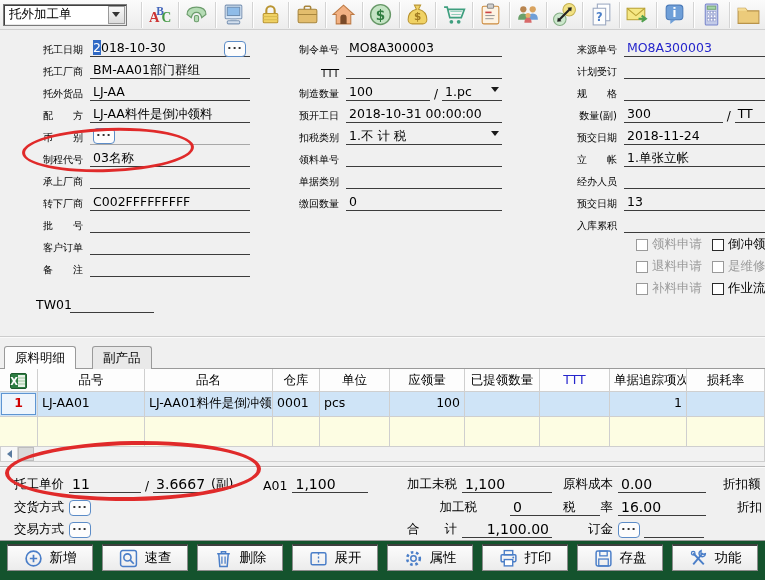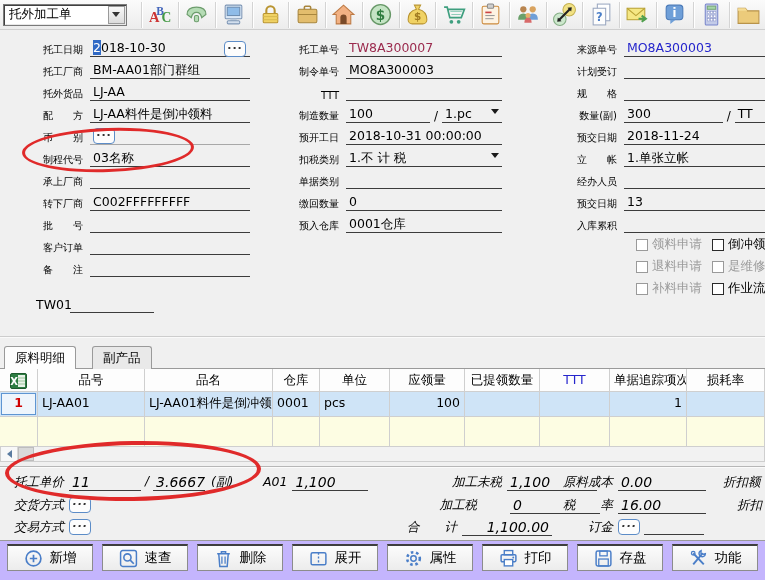--- a/index.html
+++ b/index.html
@@ -75,28 +75,28 @@
   #hscroll { position:absolute; left:0; top:446px; width:765px; height:16px;
     background:#f2f2f2; border:1px solid #cfcfcf; display:flex; }
   .sb-btn { width:17px; height:14px; background:#f8f8f8; border-right:1px solid #d6d6d6;
     display:flex; align-items:center; justify-content:center; }
   .sb-btn:after { content:""; width:0; height:0; border:4px solid transparent;
     border-right:5px solid #5a7ba0; margin-right:3px; }
   .sb-thumb { width:16px; height:14px; background:#d9d9d9; border:1px solid #bdbdbd; }
   #sep2 { position:absolute; left:0; top:466px; width:765px; height:2px;
     border-top:1px solid #b7b7b7; border-bottom:1px solid #fbfbfb; }
   
-  .sgrp { position:absolute; display:flex; align-items:flex-start; height:19px;font-style:italic; }
+  .sgrp { position:absolute; display:flex; align-items:flex-end; height:19px; }
   .slab { font-size:12.5px; white-space:pre; padding-right:5px; }
   .sval { border-bottom:1px solid #3c3c3c; min-height:16px; padding:0 3px; font-size:14px;
     white-space:nowrap; overflow:hidden; line-height:16px; }
   .r { text-align:right; }
   
   #btnbar { position:absolute; left:0; top:540px; width:765px; height:40px;
-    background:#c4b5fd; border-top:1px solid #9a9a9a; display:flex; gap:9px; padding:3px 7px 9px 7px; }
+    background:#14532d; border-top:1px solid #9a9a9a; display:flex; gap:9px; padding:3px 7px 9px 7px; }
   .bbtn { flex:1; display:flex; align-items:center; justify-content:center; gap:7px;
     background:linear-gradient(#fcfcfc,#ececec); border:1px solid #8c8c8c; border-top:2px solid #3e3e3e;
     font-size:13.5px; }
   .bbtn svg { width:19px; height:19px; }
   
   .red-ellipse { position:absolute; border:3px solid #e02a2a; border-radius:50%; z-index:9; pointer-events:none; }
   #ann1 { left:22px; top:128px; width:172px; height:44px; transform:rotate(-2deg); }
   #ann2 { left:5px; top:441px; width:256px; height:60px; border-width:4px; transform:rotate(-1deg); }
   
   #tw01 { position:absolute; left:36px; top:297px; font-size:12.5px; }
@@ -309,24 +309,20 @@
       <span class="fval"></span>
     </div>
     <div class="frow">
       <span class="flabel" style="width:88px">备　　注</span>
       <span class="fval"></span>
     </div>
   </div>
 
   <div class="fcol" style="left:256px; width:246px;">
     <div class="frow">
-      <span class="flabel" style="width:90px">托工单号</span>
-      <span class="fval maroon">TW8A300007</span>
-    </div>
-    <div class="frow">
       <span class="flabel" style="width:90px">制令单号</span>
       <span class="fval">MO8A300003</span>
     </div>
     <div class="frow">
       <span class="flabel" style="width:90px">TTT</span>
       <span class="fval"></span>
     </div>
     <div class="frow">
       <span class="flabel" style="width:90px">制造数量</span>
       <span class="fval" style="flex:2">100</span>
@@ -335,30 +331,30 @@
     </div>
     <div class="frow">
       <span class="flabel" style="width:90px">预开工日</span>
       <span class="fval">2018-10-31 00:00:00</span>
     </div>
     <div class="frow">
       <span class="flabel" style="width:90px">扣税类别</span>
       <span class="fval combo"><span>1.不 计 税</span><span class="caret"></span></span>
     </div>
     <div class="frow">
+      <span class="flabel" style="width:90px">领料单号</span>
+      <span class="fval"></span>
+    </div>
+    <div class="frow">
       <span class="flabel" style="width:90px">单据类别</span>
       <span class="fval"></span>
     </div>
     <div class="frow">
       <span class="flabel" style="width:90px">缴回数量</span>
       <span class="fval">0</span>
-    </div>
-    <div class="frow">
-      <span class="flabel" style="width:90px">预入仓库</span>
-      <span class="fval">0001仓库</span>
     </div>
   </div>
 
   <div class="fcol" style="left:532px; width:255px;">
     <div class="frow">
       <span class="flabel" style="width:92px">来源单号</span>
       <span class="fval blue">MO8A300003</span>
     </div>
     <div class="frow">
       <span class="flabel" style="width:92px">计划受订</span>
@@ -497,21 +493,21 @@
     <span class="slab">托工单价</span>
     <span class="sval" style="width:72px">11</span>
     <span class="slash">/</span>
     <span class="sval" style="width:52px">3.6667</span>
     <span class="slab" style="padding-left:6px">(副)</span>
   </div>
   <div class="sgrp" style="left:263px; top:474px;">
     <span class="slab">A01</span>
     <span class="sval" style="width:76px">1,100</span>
   </div>
-  <div class="sgrp" style="left:404px; top:474px;margin-left:45px;">
+  <div class="sgrp" style="left:404px; top:474px;">
     <span class="slab" style="width:58px; text-align:right">加工未税</span>
     <span class="sval" style="width:90px">1,100</span>
   </div>
   <div class="sgrp" style="left:560px; top:474px;">
     <span class="slab" style="width:58px; text-align:right">原料成本</span>
     <span class="sval" style="width:88px">0.00</span>
   </div>
   <div class="sgrp" style="left:723px; top:474px;">
     <span class="slab">折扣额</span>
   </div>

